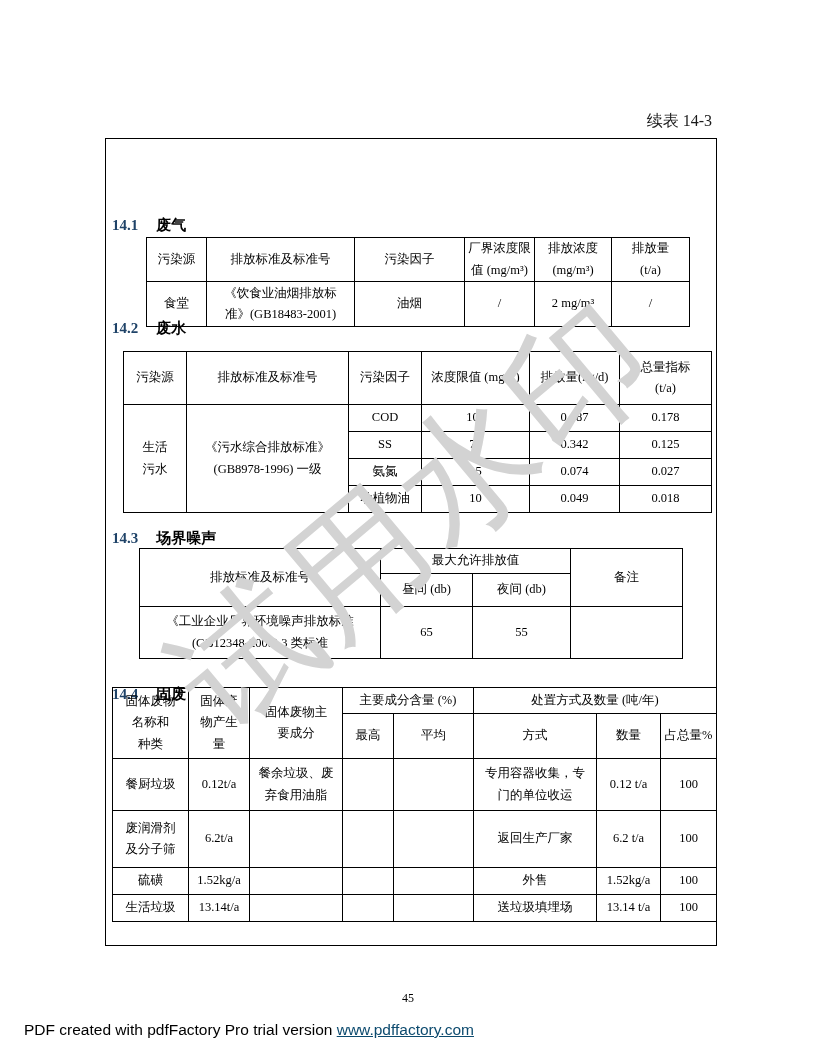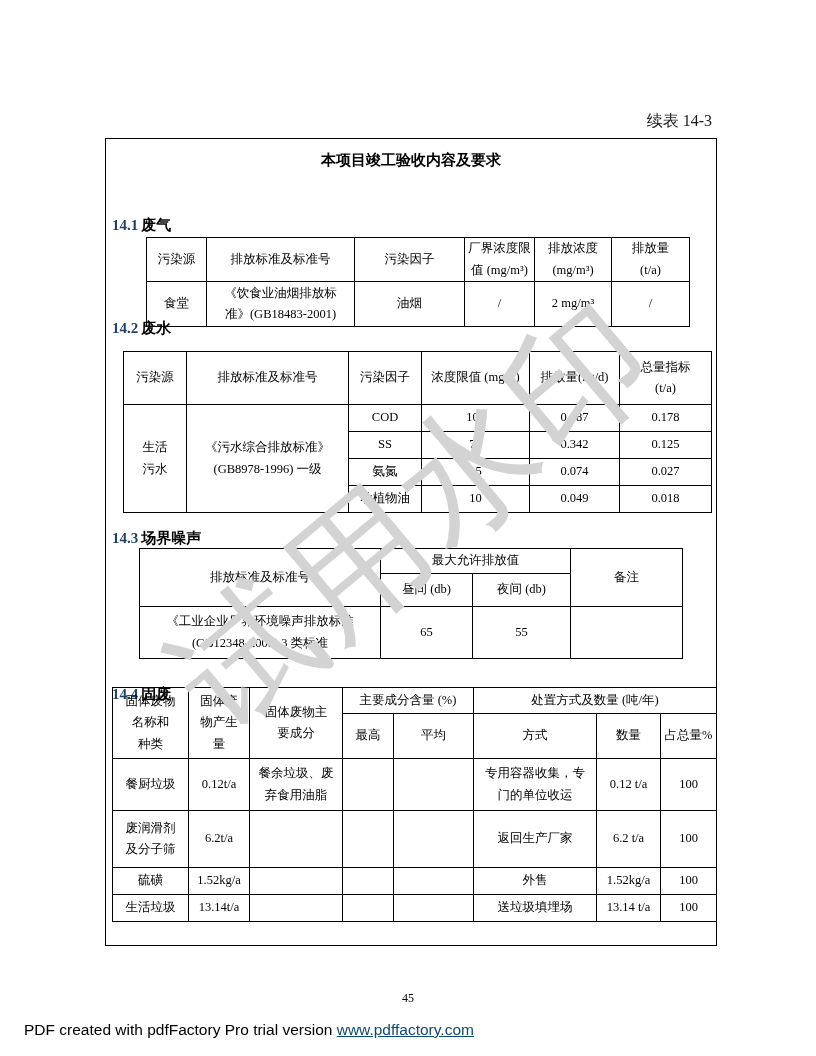--- a/index.html
+++ b/index.html
@@ -17,21 +17,21 @@
   }
   .title{
     position:absolute;left:0;width:100%;text-align:center;
     font-weight:bold;font-size:15px;
   }
   .title1{top:12px;}
   .title2{top:43px;}
   .sec-h{
     position:absolute;left:6px;font-size:15px;font-weight:bold;white-space:nowrap;
   }
-  .sec-no{color:#1f4368;margin-right:3px;}
+  .sec-no{color:#1f4368;margin-right:18px;}
   .doc-table{
     position:absolute;border-collapse:collapse;table-layout:fixed;
     border:1.5px solid #000;
   }
   .doc-table th,.doc-table td{
     border:1px solid #000;font-weight:normal;font-size:12.5px;
     text-align:center;vertical-align:middle;white-space:pre-line;
     padding:0 2px;line-height:1.7;overflow:hidden;
   }
   .lh-tall{line-height:2.3;margin-top:23px;}
@@ -53,21 +53,20 @@
   }
   .pdf-footer a{color:#0c4a6e;text-decoration:underline;cursor:pointer;}
 </style>
 </head>
 <body>
 
 <div class="cont-label">续表 14-3</div>
 
 <div class="border-box">
 
-  <div class="title title1">本项目竣工验收内容及要求</div>
 
   <div class="sec-h" style="top:77px;"><span class="sec-no">14.1</span><span>废气</span></div>
 
   <table class="doc-table" style="left:40px;top:98px;width:543px;">
     <colgroup>
       <col style="width:60px">
         <col style="width:148px">
         <col style="width:110px">
       <col style="width:70px">
         <col style="width:77px">

